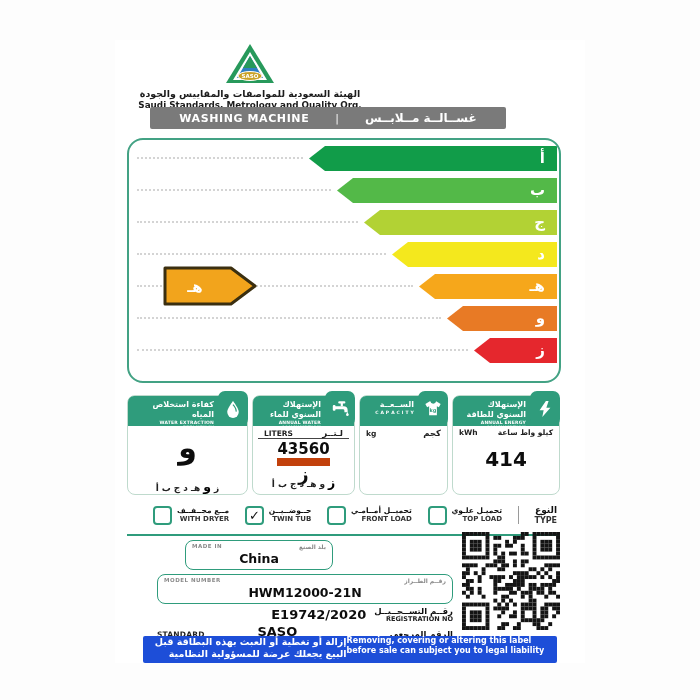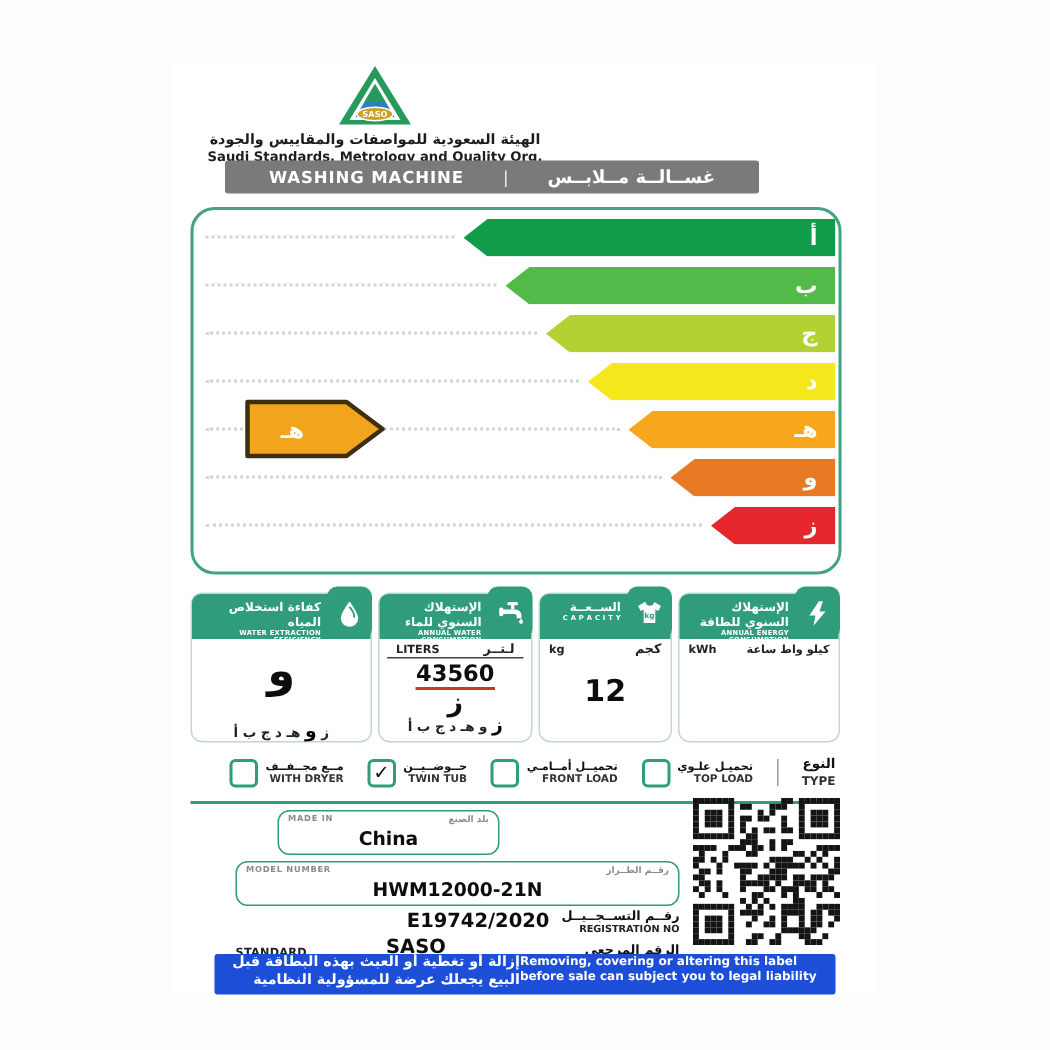--- a/index.html
+++ b/index.html
@@ -46,21 +46,21 @@
   .ph-ar{font-size:8px;font-weight:bold;line-height:1.25;}
   .ph-en{font-size:4.5px;font-weight:bold;letter-spacing:.2px;}
   .icon-tab{position:absolute;top:-5px;right:-1px;width:30px;height:35px;background:#2F9C7C;border-radius:7px;
             display:flex;align-items:center;justify-content:center;}
   .panel-body{position:relative;height:68px;text-align:center;}
   .units-row{display:flex;justify-content:space-between;align-items:baseline;padding:2px 6px 0;}
   .u-en{font-size:7.5px;font-weight:bold;color:#222;}
   .u-ar{font-size:8.5px;font-weight:bold;color:#222;}
   .units-line{border-bottom:1.5px solid #444;margin:0 5px;}
   .big-grade{font-weight:800;color:#0d0d0d;}
-  .val-under{display:inline-block;font-size:15px;font-weight:800;color:#0d0d0d;border-bottom:2px solid #c2410c;line-height:1.05;margin-top:-1px;}
+  .val-under{display:inline-block;font-size:15px;font-weight:800;color:#0d0d0d;border-bottom:8px solid #c2410c;line-height:1.05;margin-top:-1px;}
   .big-val{font-size:20px;font-weight:800;color:#0d0d0d;margin-top:10px;}
   .abjad{position:absolute;bottom:4px;left:0;right:0;display:flex;justify-content:center;align-items:baseline;gap:3px;direction:ltr;}
   .abjad span{font-size:9px;font-weight:600;color:#222;}
   .abjad span.hit{font-size:12.5px;font-weight:800;color:#000;}
 
   
   .type-row{position:absolute;left:38px;top:461px;width:404px;height:28px;display:flex;align-items:center;justify-content:space-between;}
   .opt{display:flex;align-items:center;gap:5px;}
   .cb{width:15px;height:15px;border:2px solid #2F9C7C;border-radius:4px;background:#fff;display:flex;align-items:center;justify-content:center;
       font-size:13px;font-weight:bold;color:#111;line-height:1;}
@@ -241,39 +241,39 @@
               <path d="M6.5 1.5 L1.5 4.5 l2 3.6 2.2-1.1 V17 h8.6 V7 l2.2 1.1 2-3.6 -5-3 a3.3 3.3 0 0 1 -6.5 0 Z" fill="#fff"></path>
               <text x="10" y="13.5" text-anchor="middle" font-size="5.5" font-weight="bold" fill="#2F9C7C">kg</text>
             </svg>
           </div>
         </div>
         <div class="panel-body">
           <div class="units-row">
             <span class="u-en">kg</span>
             <span class="u-ar" dir="rtl">كجم</span>
           </div>
-          <div class="big-val">12</div>
         </div>
       </div>
 
       <div class="panel" id="panel-energy">
         <div class="panel-header">
           <div class="ph-ar" dir="rtl">الإستهلاك السنوي للطاقة</div>
           <div class="ph-en">ANNUAL ENERGY CONSUMPTION</div>
           <div class="icon-tab">
             <svg width="16" height="18" viewBox="0 0 16 20">
               <polygon points="9,1 2,11.5 6.5,11.5 5,19 14,8.5 9.5,8.5 12,1" fill="#fff"></polygon>
             </svg>
           </div>
         </div>
         <div class="panel-body">
           <div class="units-row">
             <span class="u-en">kWh</span>
             <span class="u-ar" dir="rtl" style="font-size:7.5px;">كيلو واط ساعة</span>
           </div>
+          <div class="big-val">414</div>
         </div>
       </div>
     </div>
 
     <div class="type-row" id="type-row">
         <div class="opt">
           <div class="cb"></div>
           <div class="opt-labels">
             <div class="ol-ar" dir="rtl">مــع مجــفــف</div>
             <div class="ol-en">WITH DRYER</div>

